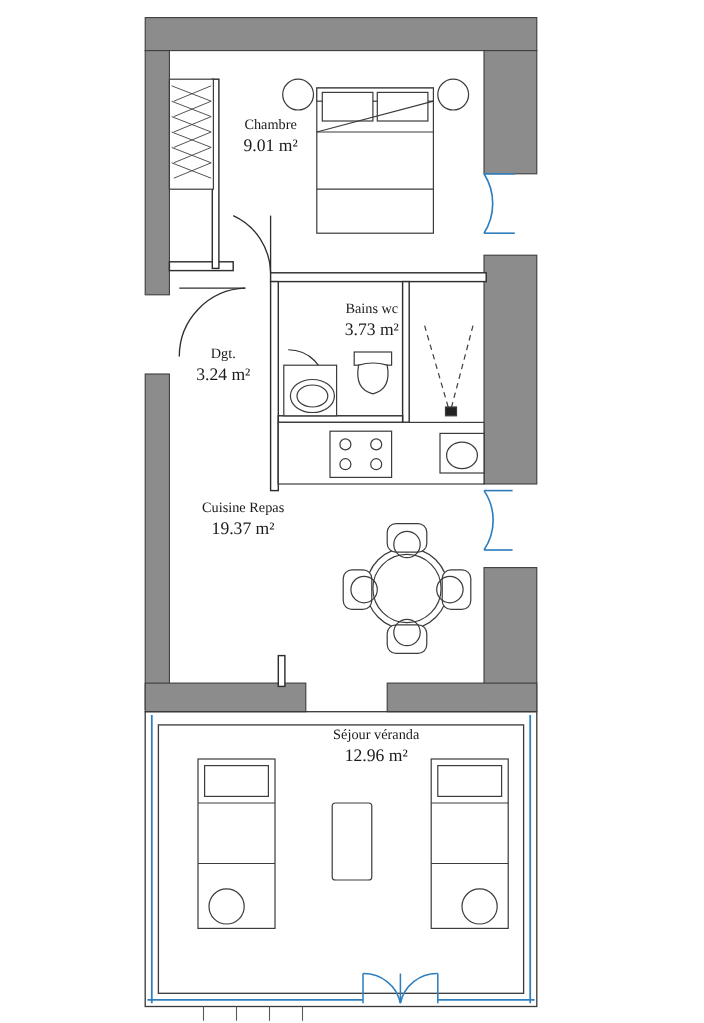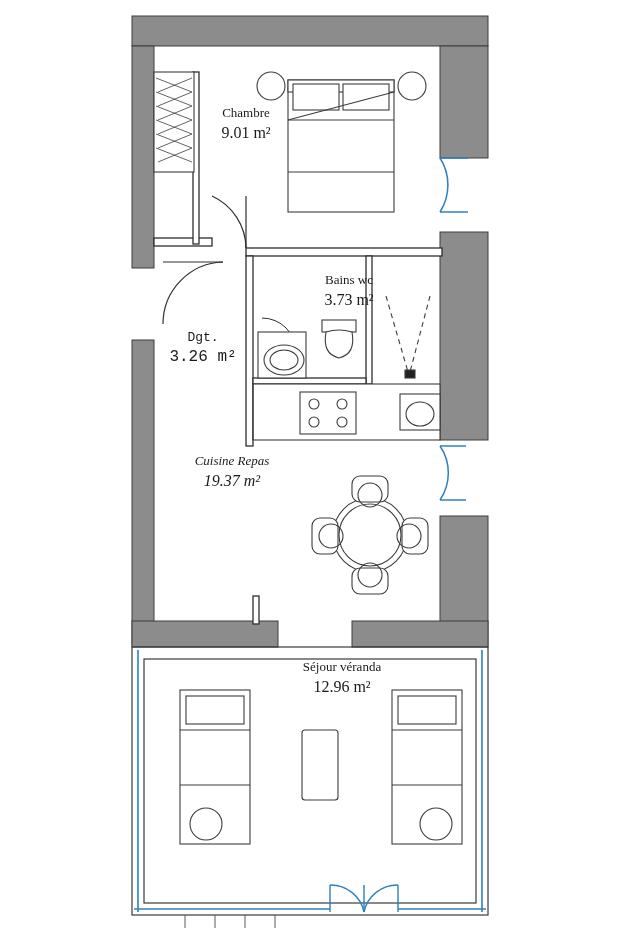--- a/index.html
+++ b/index.html
@@ -206,29 +206,29 @@
     <rect x="302" y="730" width="36" height="70" rx="3"></rect>
   </g>
 
 </svg>
 
 <div id="labels">
     <div class="room-label" style="left: 246px; top: 124px; transform: translate(-50%, -50%);">
       <span class="room-name">Chambre</span>
       <span class="room-area">9.01 m²</span>
     </div>
-    <div class="room-label" style="left: 338px; top: 291px; transform: translate(-50%, -50%); margin-left: 11px;">
+    <div class="room-label" style="left: 338px; top: 291px; transform: translate(-50%, -50%);">
       <span class="room-name">Bains wc</span>
       <span class="room-area">3.73 m²</span>
     </div>
-    <div class="room-label" style="left: 203px; top: 349px; transform: translate(-50%, -50%); font-family: Liberation Mono, monospace;">
+    <div class="room-label" style="left: 203px; top: 332px; transform: translate(-50%, -50%);">
       <span class="room-name">Dgt.</span>
-      <span class="room-area">3.26 m²</span>
-    </div>
-    <div class="room-label" style="left: 232px; top: 472px; transform: translate(-50%, -50%); font-style: italic;">
+      <span class="room-area">3.24 m²</span>
+    </div>
+    <div class="room-label" style="left: 221px; top: 472px; transform: translate(-50%, -50%);">
       <span class="room-name">Cuisine Repas</span>
       <span class="room-area">19.37 m²</span>
     </div>
     <div class="room-label" style="left: 310px; top: 678px; transform: translate(-50%, -50%); margin-left: 32px;">
       <span class="room-name">Séjour véranda</span>
       <span class="room-area">12.96 m²</span>
     </div>
   </div>
 
 </body></html>

